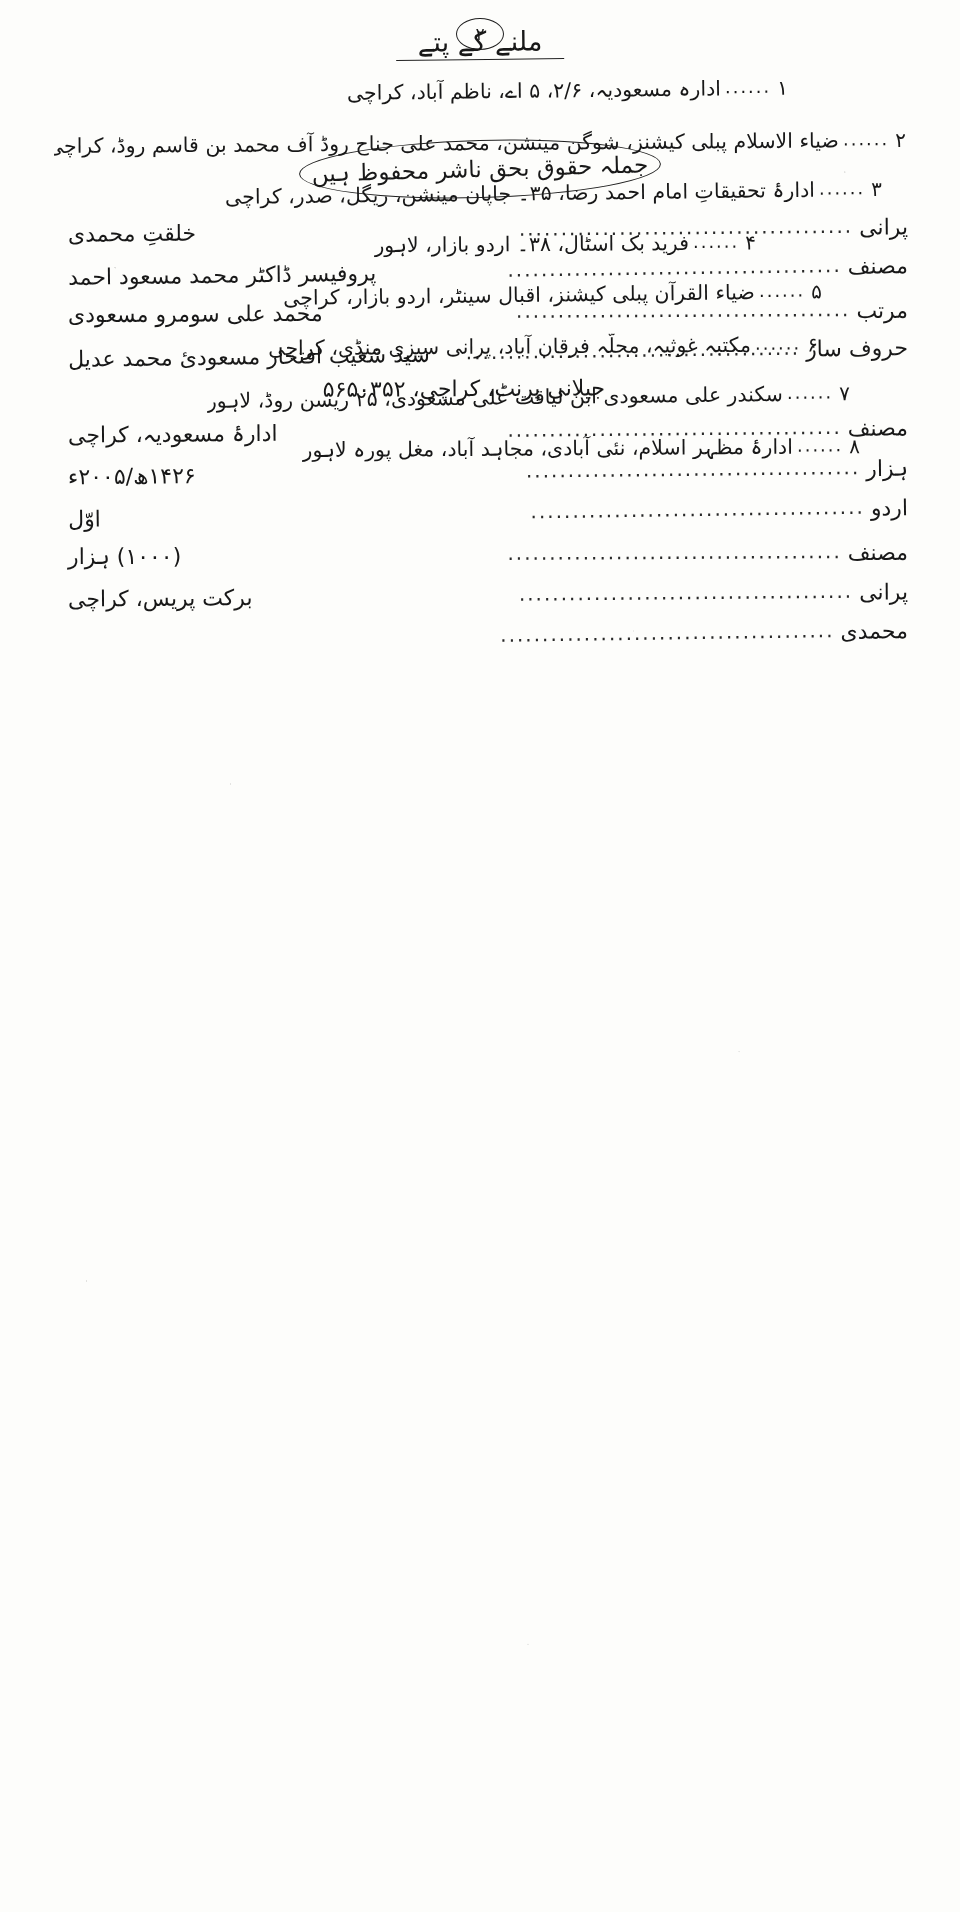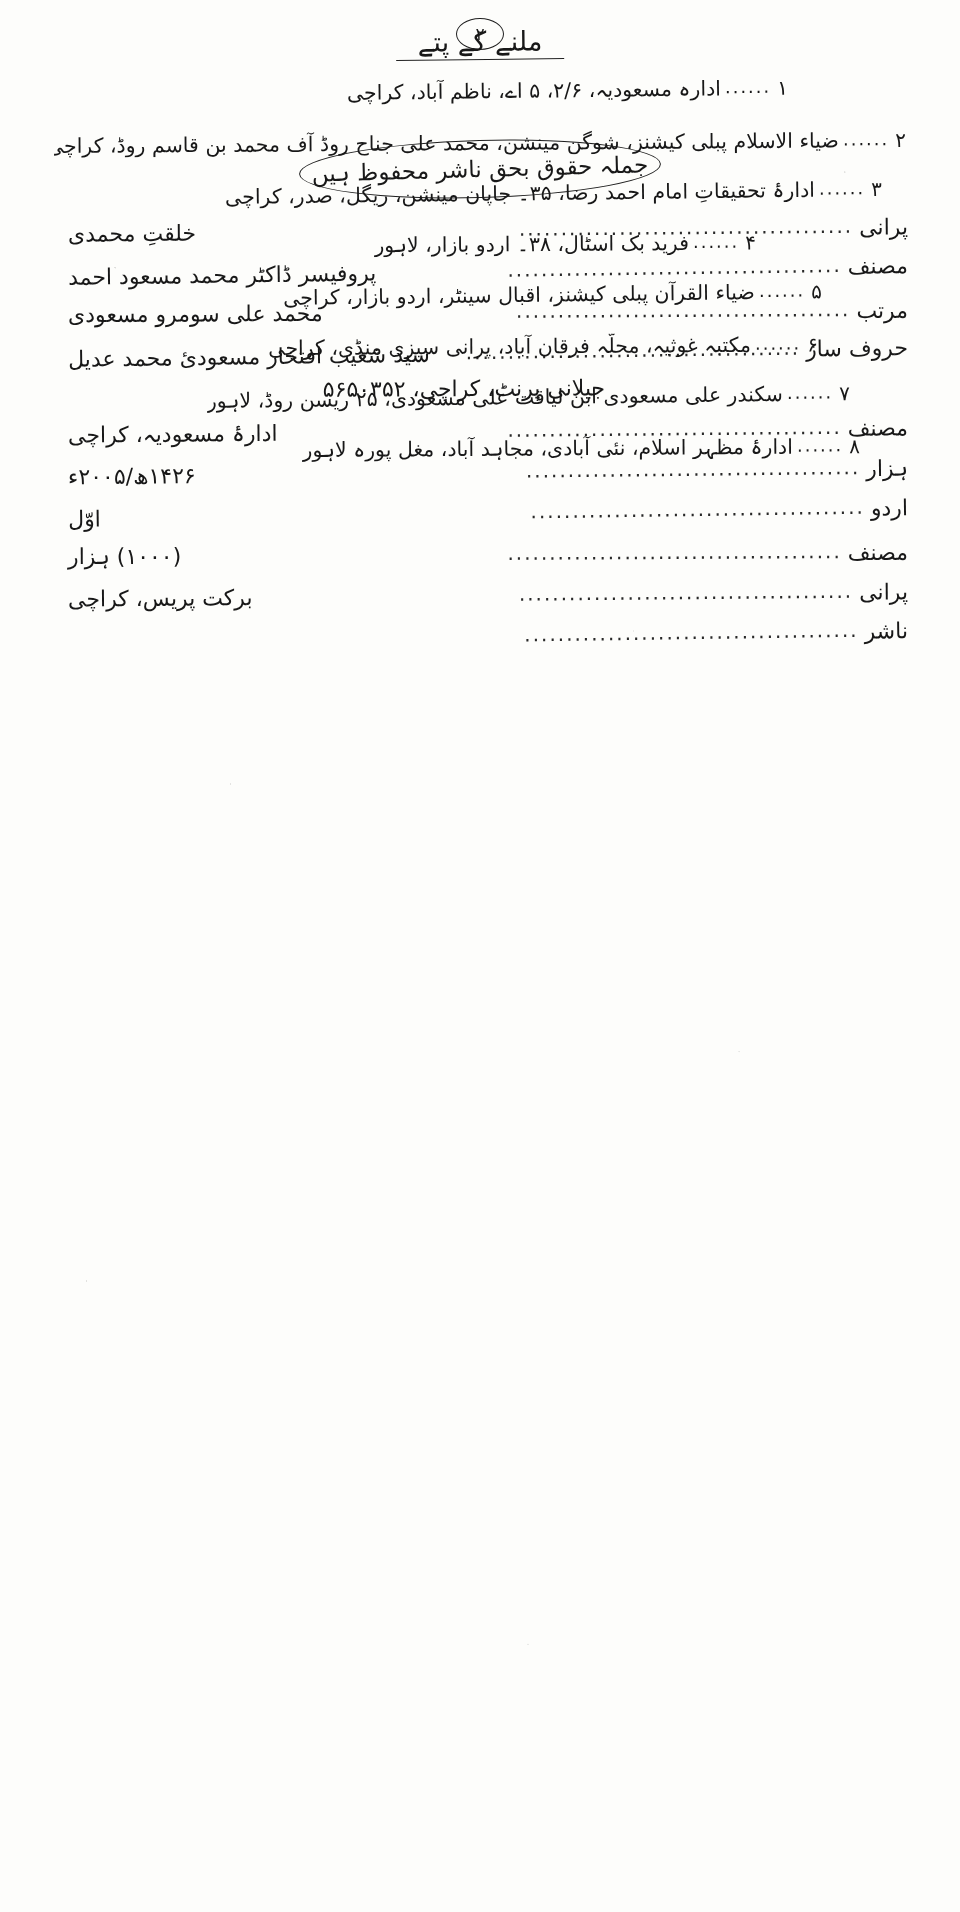--- a/index.html
+++ b/index.html
@@ -225,21 +225,21 @@
       <span class="val">(۱۰۰۰) ہزار</span>
     </div>
 
     <div class="imprint-row r1">
       <span class="lbl">پرانی</span>
       <span class="dots">........................................</span>
       <span class="val">برکت پریس، کراچی</span>
     </div>
 
     <div class="imprint-row r2">
-      <span class="lbl">ناشر</span>
+      <span class="lbl">محمدی</span>
       <span class="dots">........................................</span>
       <span class="val"></span>
     </div>
 
   </div>
 
   <div class="addr-heading">ملنے کے پتے</div>
 
   <div class="addr-list">
 

